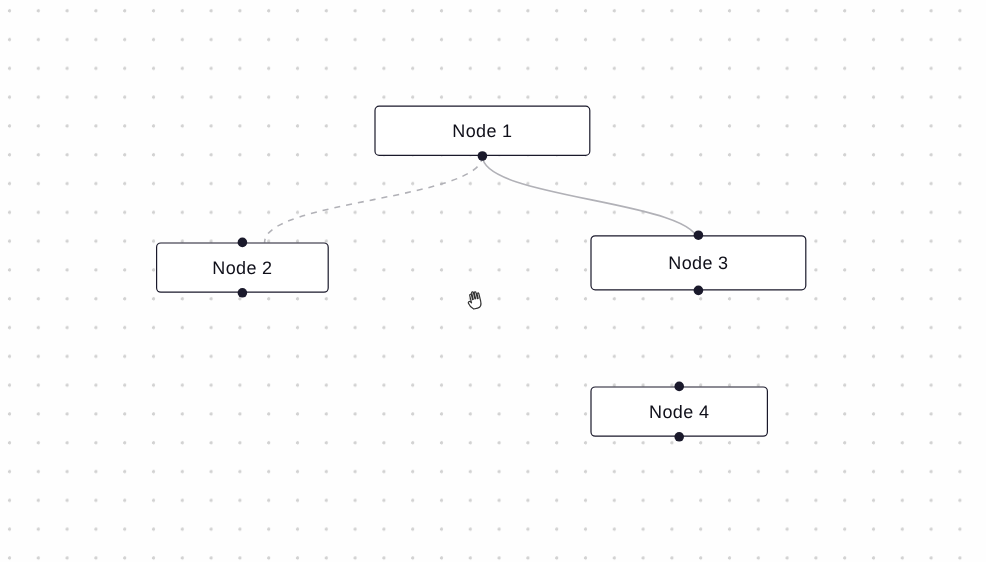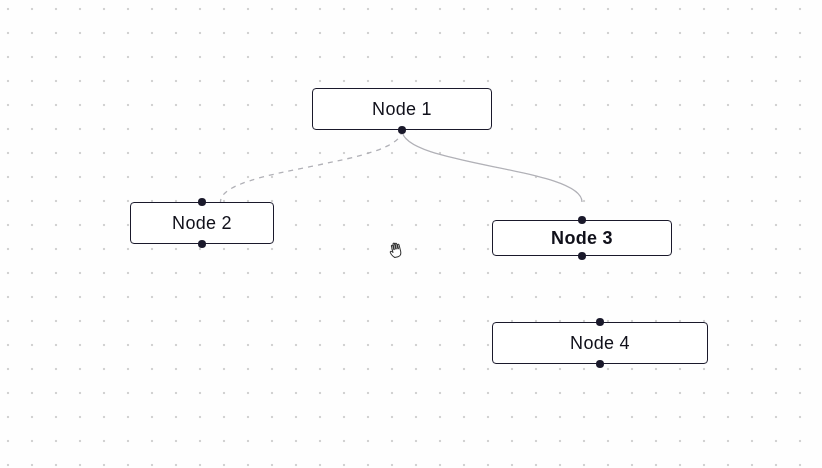--- a/index.html
+++ b/index.html
@@ -21,21 +21,21 @@
   .edge { fill: none; stroke: #b1b1b7; stroke-width: 1.3px; }
   .edge.dashed { stroke-dasharray: 5 5; }
   .node {
     position: absolute; box-sizing: border-box;
     background: #ffffff;
     border: 1.5px solid #1a192b;
     border-radius: 4px;
     display: flex; align-items: center; justify-content: center;
   }
   .node-label {
-    font-size: 18px; letter-spacing: 0.3px; color: #10101a;
+    font-size: 15px; letter-spacing: 0.3px; color: #10101a;
   }
   .handle {
     position: absolute; left: 50%; margin-left: -4px;
     width: 8px; height: 8px;
     background: #1a192b; border-radius: 50%;
   }
   .handle-top { top: -5px; }
   .handle-bottom { bottom: -5px; }
   .cursor {
     position: absolute; width: 20px; height: 20px;
@@ -53,26 +53,26 @@
 
   <div class="node" style="left: 312px; top: 88px; width: 180px; height: 42px;">
       <div class="node-label">Node 1</div>
       <div class="handle handle-bottom"></div>
     </div>
     <div class="node" style="left: 130px; top: 202px; width: 144px; height: 42px;">
       <div class="node-label">Node 2</div>
       <div class="handle handle-top"></div>
       <div class="handle handle-bottom"></div>
     </div>
-    <div class="node" style="left: 492px; top: 220px; width: 180px; height: 36px; font-weight: bold;">
+    <div class="node" style="left: 492px; top: 196px; width: 180px; height: 46px;">
       <div class="node-label">Node 3</div>
       <div class="handle handle-top"></div>
       <div class="handle handle-bottom"></div>
     </div>
-    <div class="node" style="left: 492px; top: 322px; width: 216px; height: 42px;">
+    <div class="node" style="left: 492px; top: 322px; width: 148px; height: 42px;">
       <div class="node-label">Node 4</div>
       <div class="handle handle-top"></div>
       <div class="handle handle-bottom"></div>
     </div>
     <div class="cursor" style="left: 386px; top: 239px;">
     <svg width="20" height="20" viewBox="0 0 24 24">
       <g transform="rotate(-14 12 13)">
         <path d="M8.3 21.6 C6.8 20.1 5.0 16.9 4.6 14.6 C4.4 13.3 6.0 12.7 6.8 13.8 L7.7 15.1 L7.7 7.4 C7.7 6.1 9.5 6.1 9.5 7.4 L9.5 12.2 L10.2 12.2 L10.2 5.5 C10.2 4.2 12.0 4.2 12.0 5.5 L12.0 12.0 L12.7 12.0 L12.7 6.2 C12.7 4.9 14.5 4.9 14.5 6.2 L14.5 12.4 L15.2 12.4 L15.2 8.0 C15.2 6.7 17.0 6.7 17.0 8.0 L17.0 15.3 C17.0 18.9 15.4 21.6 12.4 21.6 Z" fill="#ffffff" stroke="#333333" stroke-width="1.2" stroke-linejoin="round"></path>
       </g>
     </svg>

